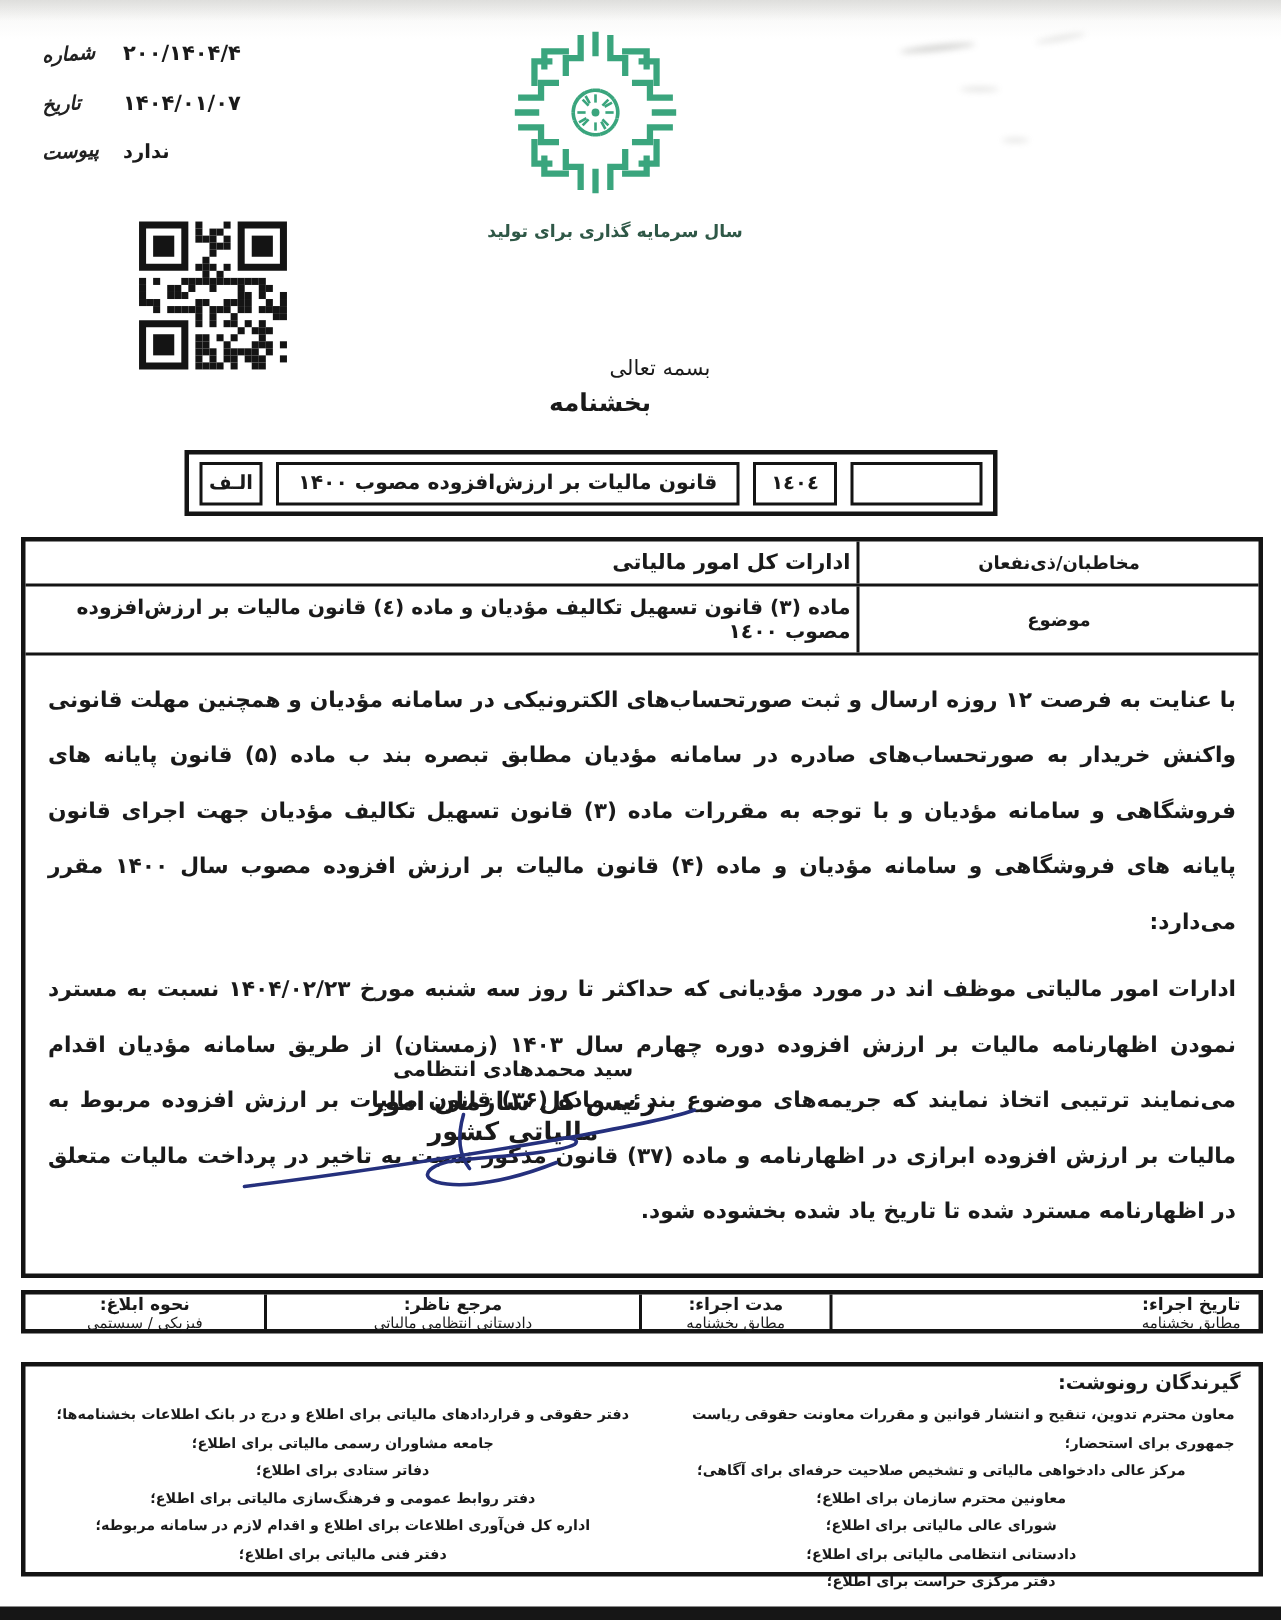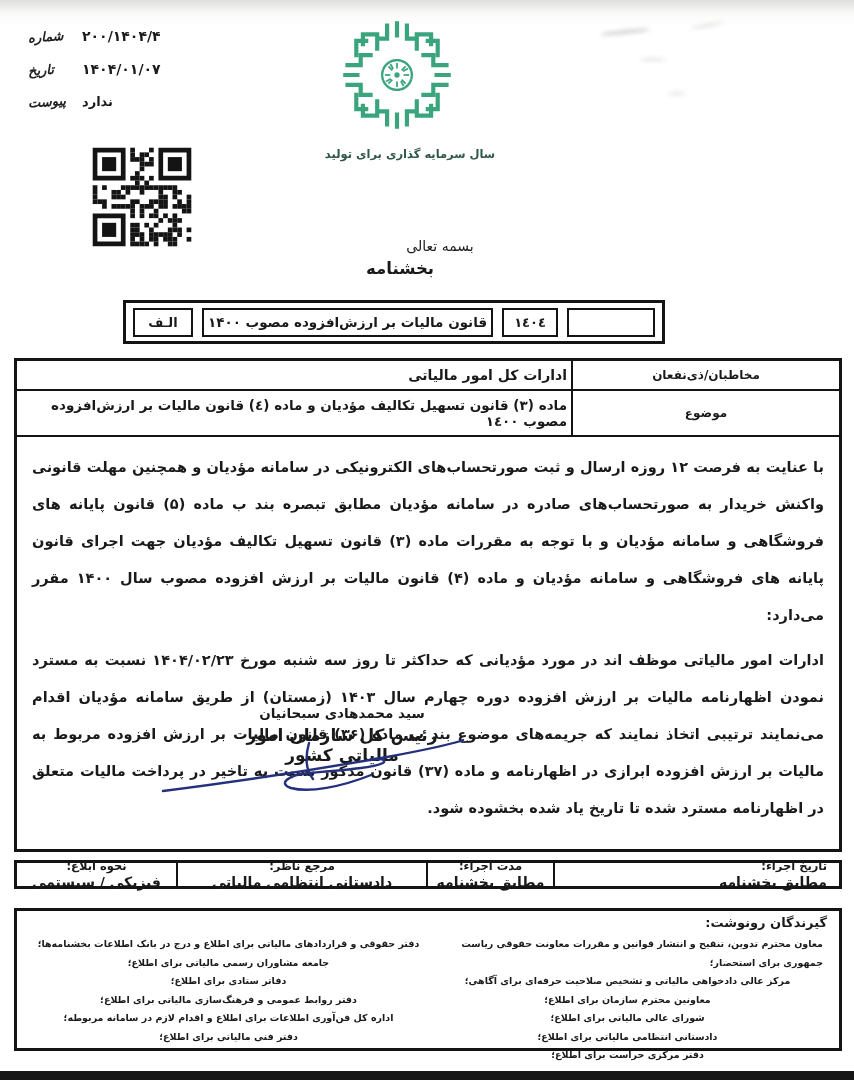--- a/index.html
+++ b/index.html
@@ -28,21 +28,21 @@
            font-size:14px;font-weight:400;margin-top:24px;}
   .doctype{position:absolute;top:259px;left:320px;width:160px;text-align:center;
            font-size:16.5px;font-weight:800;letter-spacing:.5px;}
   
   .band{position:absolute;top:300px;left:123px;width:542px;height:44px;
         border:3px solid #141414;box-sizing:border-box;display:flex;direction:ltr;
         align-items:center;gap:9px;padding:0 7px;background:#fff;}
   .band .cell{border:2.5px solid #141414;height:29px;box-sizing:border-box;
         display:flex;align-items:center;justify-content:center;
         font-weight:800;font-size:13px;background:#fff;}
-  .band .alef{width:60px;}
+  .band .alef{width:42px;}
   .band .title{flex:1;font-size:13.5px;}
   .band .year{width:56px;}
   .band .empty{width:88px;}
   
   .frame{position:absolute;top:358px;left:14px;width:828px;height:494px;
          border:3px solid #141414;box-sizing:border-box;background:#fff;}
   .info-row{display:flex;border-bottom:2.5px solid #141414;}
   .info-label{width:268px;border-left:2.5px solid #141414;display:flex;
               align-items:center;justify-content:center;font-weight:800;
               font-size:12px;padding:6px 4px;box-sizing:border-box;}
@@ -58,21 +58,21 @@
   .sig-title{font-size:17px;font-weight:700;margin-top:4px;}
   .sig-scribble{position:absolute;top:372px;left:140px;width:310px;height:70px;pointer-events:none;}
   
   .meta{position:absolute;top:860px;left:14px;width:828px;height:29px;
         border:3px solid #141414;box-sizing:border-box;display:flex;direction:ltr;background:#fff;}
   .meta .mcell{border-right:2.5px solid #141414;box-sizing:border-box;
         display:flex;flex-direction:column;justify-content:center;direction:rtl;
         text-align:center;padding:2px 6px;}
   .meta .mcell:last-child{border-right:none;text-align:right;padding-right:12px;}
   .meta .ml{font-weight:800;font-size:11.5px;}
-  .meta .mv{font-weight:700;font-size:14px;margin-top:1px;}
+  .meta .mv{font-weight:400;font-size:10px;margin-top:1px;}
   .m-notify{width:161px;} .m-supervisor{width:250px;} .m-duration{width:127px;}
   .m-execdate{flex:1;}
   
   .recipients{position:absolute;top:908px;left:14px;width:828px;height:143px;
         border:3px solid #141414;box-sizing:border-box;background:#fff;
         padding:4px 12px;}
   .rec-header{font-weight:800;font-size:13px;}
   .rec-cols{display:flex;direction:rtl;margin-top:1px;}
   .rec-col{width:50%;}
   .rec-col ul{list-style:none;margin:4px;padding:0;}
@@ -307,21 +307,21 @@
     </div>
     <div class="info-row subject">
       <div class="info-label">موضوع</div>
       <div class="info-value">ماده (۳) قانون تسهیل تکالیف مؤدیان و ماده (٤) قانون مالیات بر ارزش‌افزوده مصوب ۱٤۰۰</div>
     </div>
     <div class="body-text">
       <p>با عنایت به فرصت ۱۲ روزه ارسال و ثبت صورتحساب‌های الکترونیکی در سامانه مؤدیان و همچنین مهلت قانونی واکنش خریدار به صورتحساب‌های صادره در سامانه مؤدیان مطابق تبصره بند ب ماده (۵) قانون پایانه های فروشگاهی و سامانه مؤدیان و با توجه به مقررات ماده (۳) قانون تسهیل تکالیف مؤدیان جهت اجرای قانون پایانه های فروشگاهی و سامانه مؤدیان و ماده (۴) قانون مالیات بر ارزش افزوده مصوب سال ۱۴۰۰ مقرر می‌دارد:</p>
       <p>ادارات امور مالیاتی موظف اند در مورد مؤدیانی که حداکثر تا روز سه شنبه مورخ ۱۴۰۴/۰۲/۲۳ نسبت به مسترد نمودن اظهارنامه مالیات بر ارزش افزوده دوره چهارم سال ۱۴۰۳ (زمستان) از طریق سامانه مؤدیان اقدام می‌نمایند ترتیبی اتخاذ نمایند که جریمه‌های موضوع بند ب ماده (۳۶) قانون مالیات بر ارزش افزوده مربوط به مالیات بر ارزش افزوده ابرازی در اظهارنامه و ماده (۳۷) قانون مذکور نسبت به تاخیر در پرداخت مالیات متعلق در اظهارنامه مسترد شده تا تاریخ یاد شده بخشوده شود.</p>
     </div>
     <div class="sig-block">
-      <div class="sig-name">سید محمدهادی سبحانیان</div>
+      <div class="sig-name">سید محمدهادی انتظامی</div>
       <div class="sig-title">رئیس کل سازمان امور مالیاتی کشور</div>
     </div>
     <svg class="sig-scribble" viewBox="0 0 310 70">
       <g stroke="#25307d" stroke-width="2.4" fill="none" stroke-linecap="round">
         <path d="M6 58 C70 50 150 38 230 24 C262 18 296 11 306 7"></path>
         <path d="M152 10 C148 24 149 37 156 46"></path>
         <path d="M214 42 C184 54 152 60 134 55 C121 51 130 42 152 40 C187 37 216 35 226 30 C230 27 224 24 213 27"></path>
       </g>
     </svg>
   </div>

